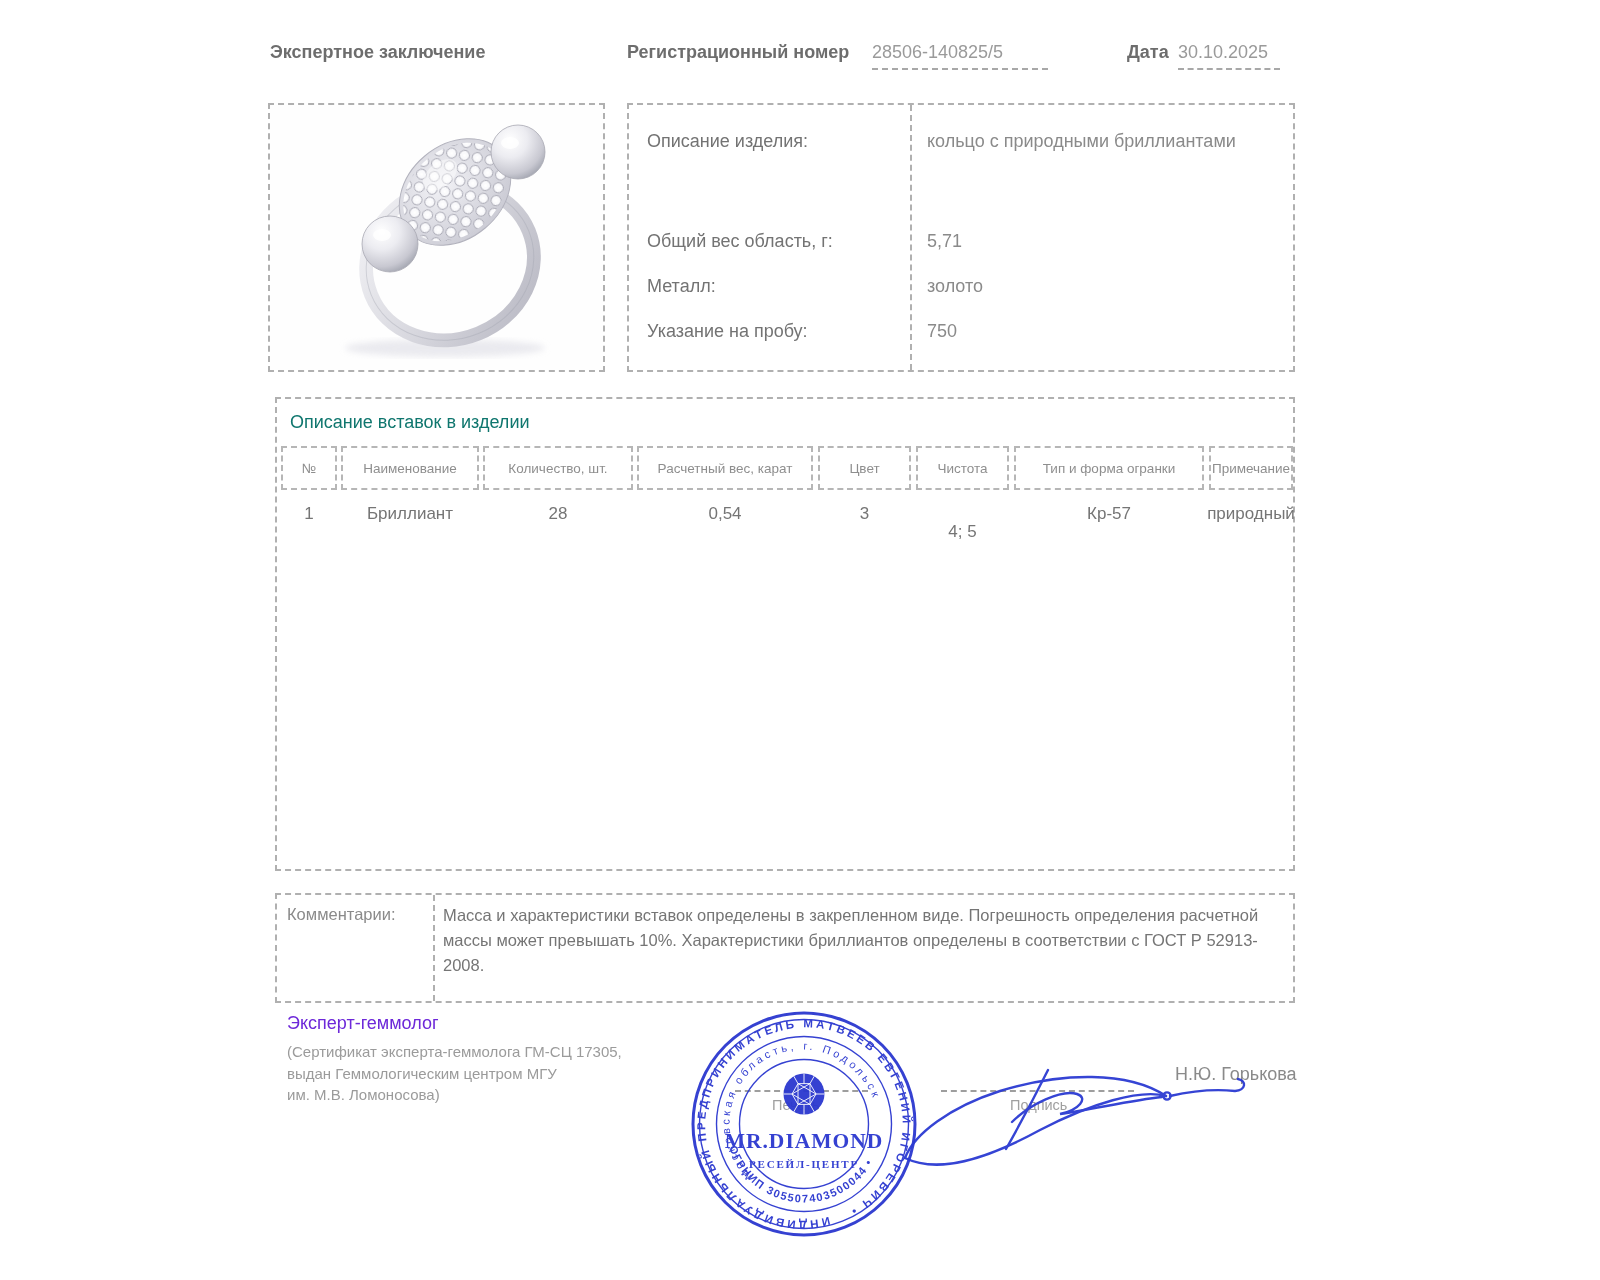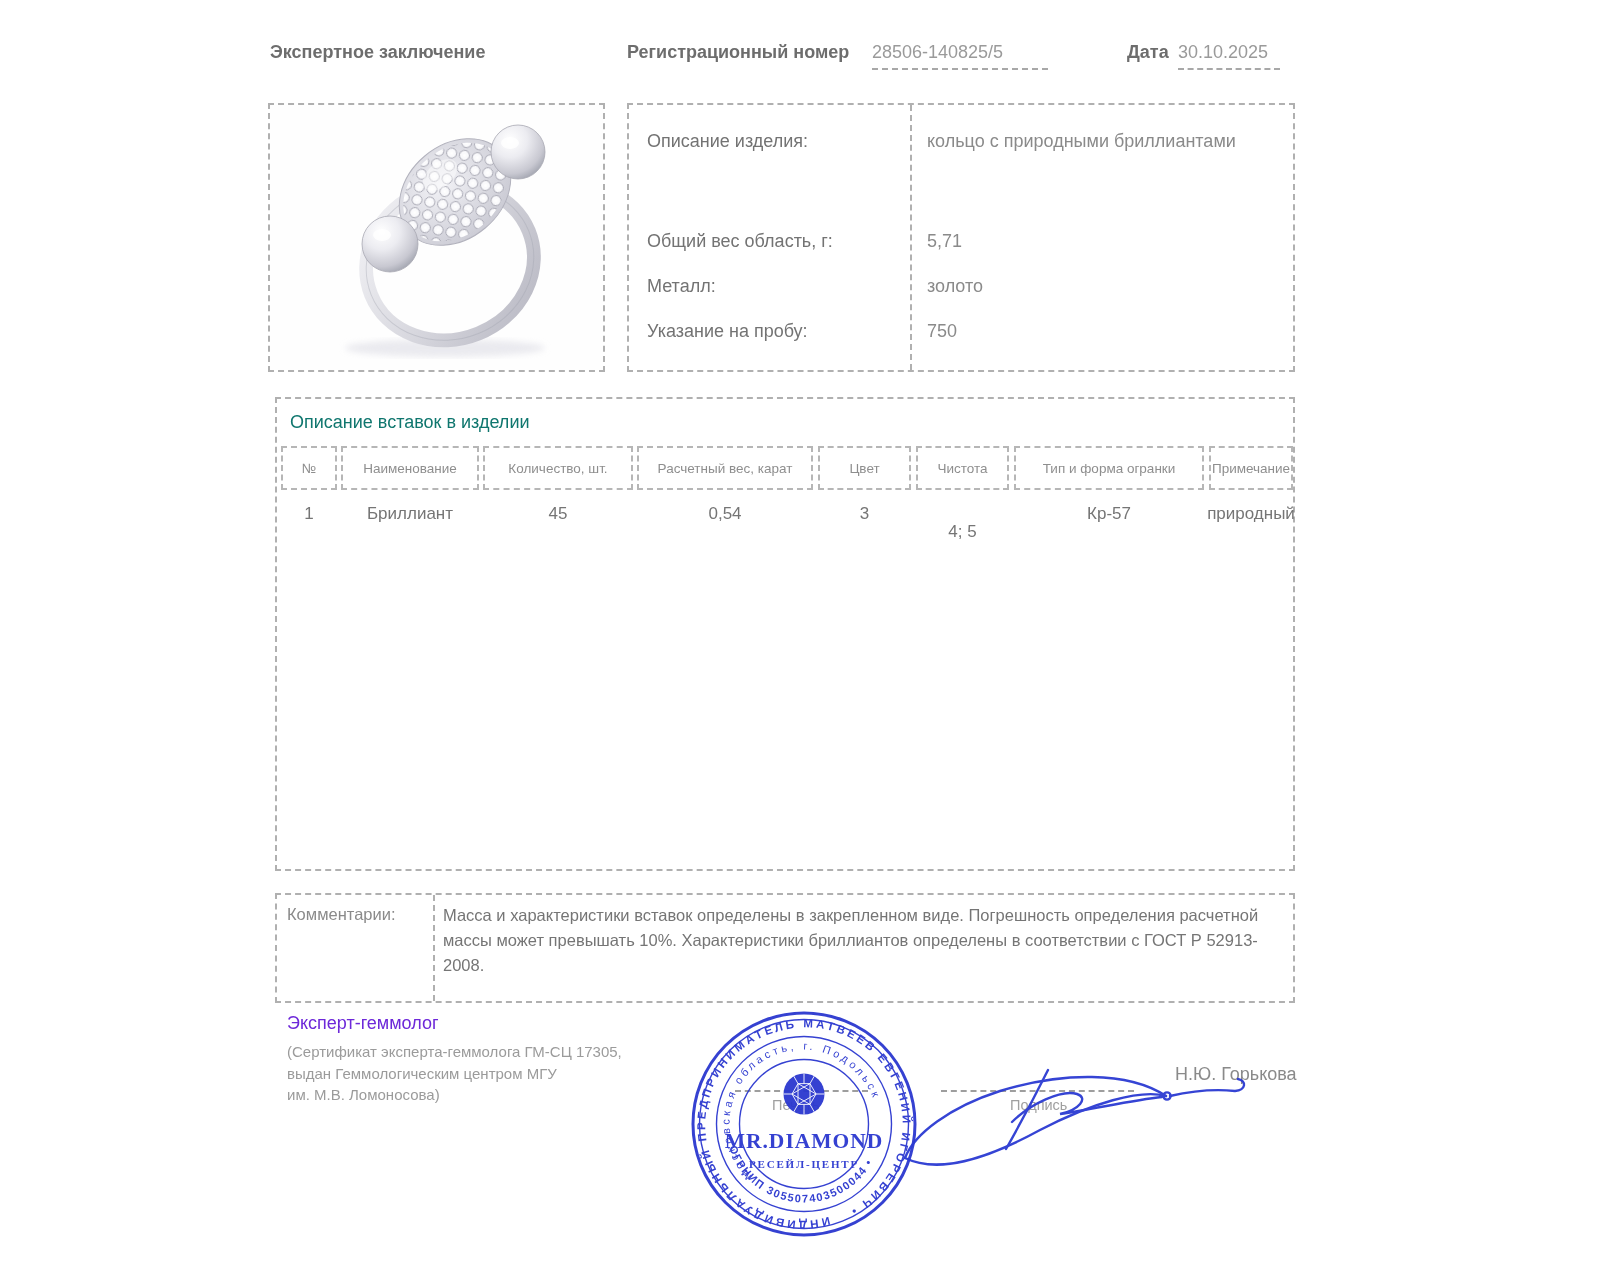--- a/index.html
+++ b/index.html
@@ -107,21 +107,21 @@
     <div class="hcell" style="left:360px;top:47px;width:176px;">Расчетный вес, карат</div>
     <div class="hcell" style="left:541px;top:47px;width:93px;">Цвет</div>
     <div class="hcell" style="left:639px;top:47px;width:93px;">Чистота</div>
     <div class="hcell" style="left:737px;top:47px;width:190px;">Тип и форма огранки</div>
     <div class="hcell" style="left:932px;top:47px;width:84px;">Примечание</div>
   </div>
 
   <div>
     <div class="dcell" style="left:4px;top:102px;width:56px;">1</div>
     <div class="dcell" style="left:64px;top:102px;width:138px;">Бриллиант</div>
-    <div class="dcell" style="left:206px;top:102px;width:150px;">45</div>
+    <div class="dcell" style="left:206px;top:102px;width:150px;">28</div>
     <div class="dcell" style="left:360px;top:102px;width:176px;">0,54</div>
     <div class="dcell" style="left:541px;top:102px;width:93px;">3</div>
     <div class="dcell" style="left:639px;top:120px;width:93px;">4; 5</div>
     <div class="dcell" style="left:737px;top:102px;width:190px;">Кр-57</div>
     <div class="dcell" style="left:932px;top:102px;width:84px;">природный</div>
   </div>
 </div>
 
 <div class="dashbox" style="left:275px;top:893px;width:1020px;height:110px;">
   <div class="vdash" style="left:156px;"></div>

